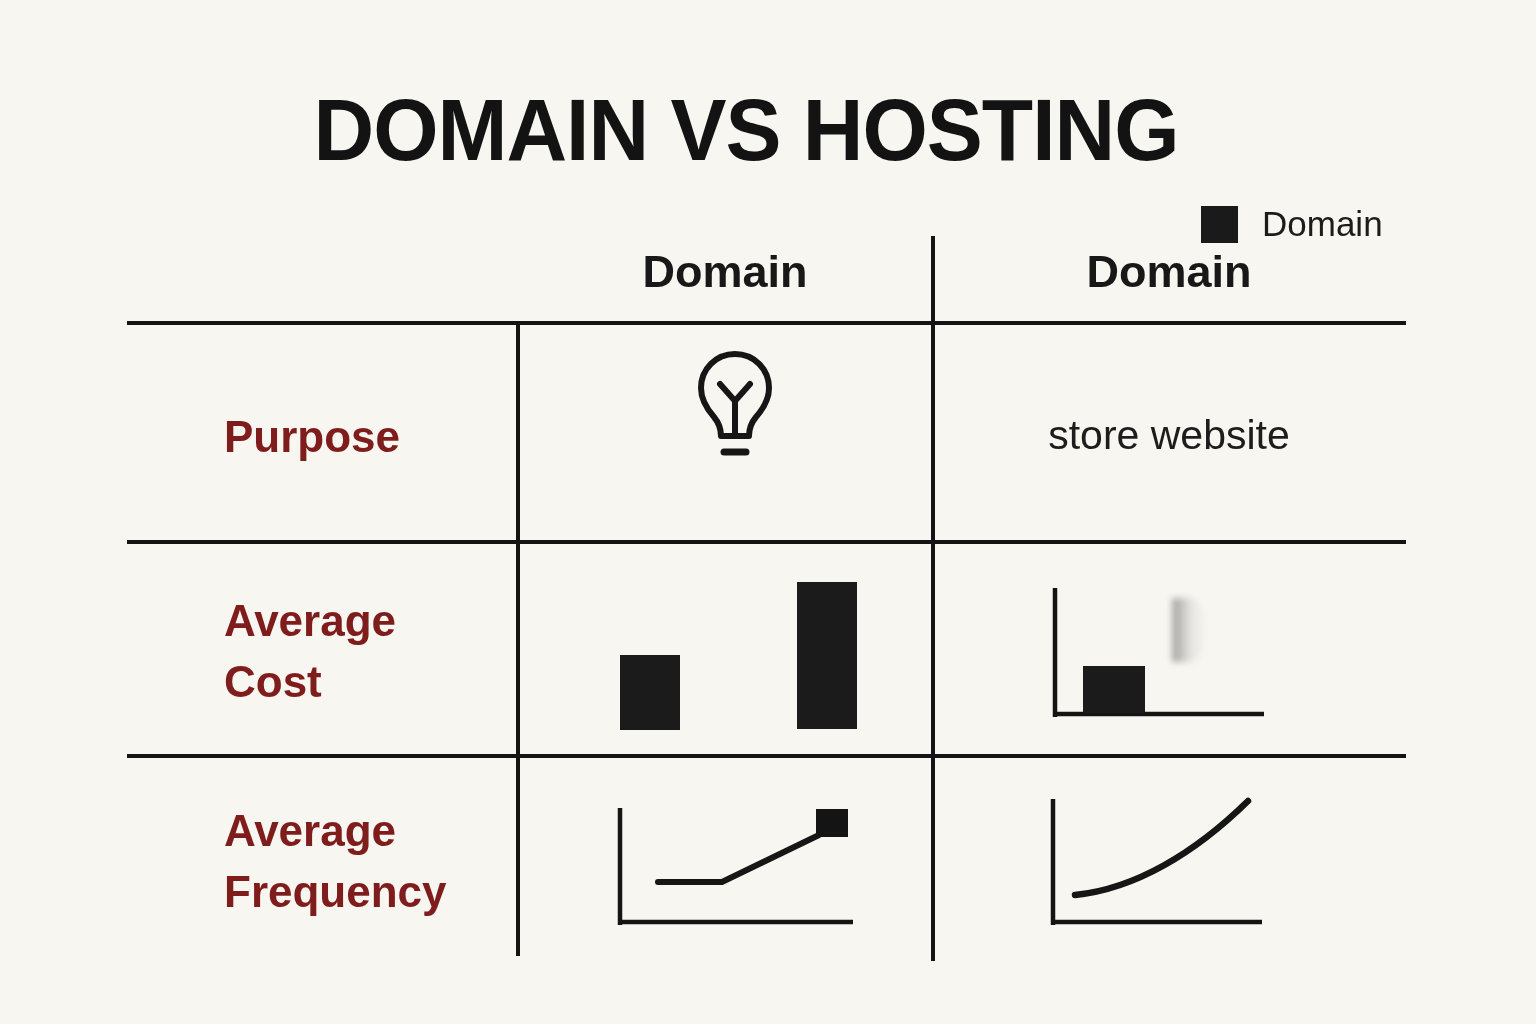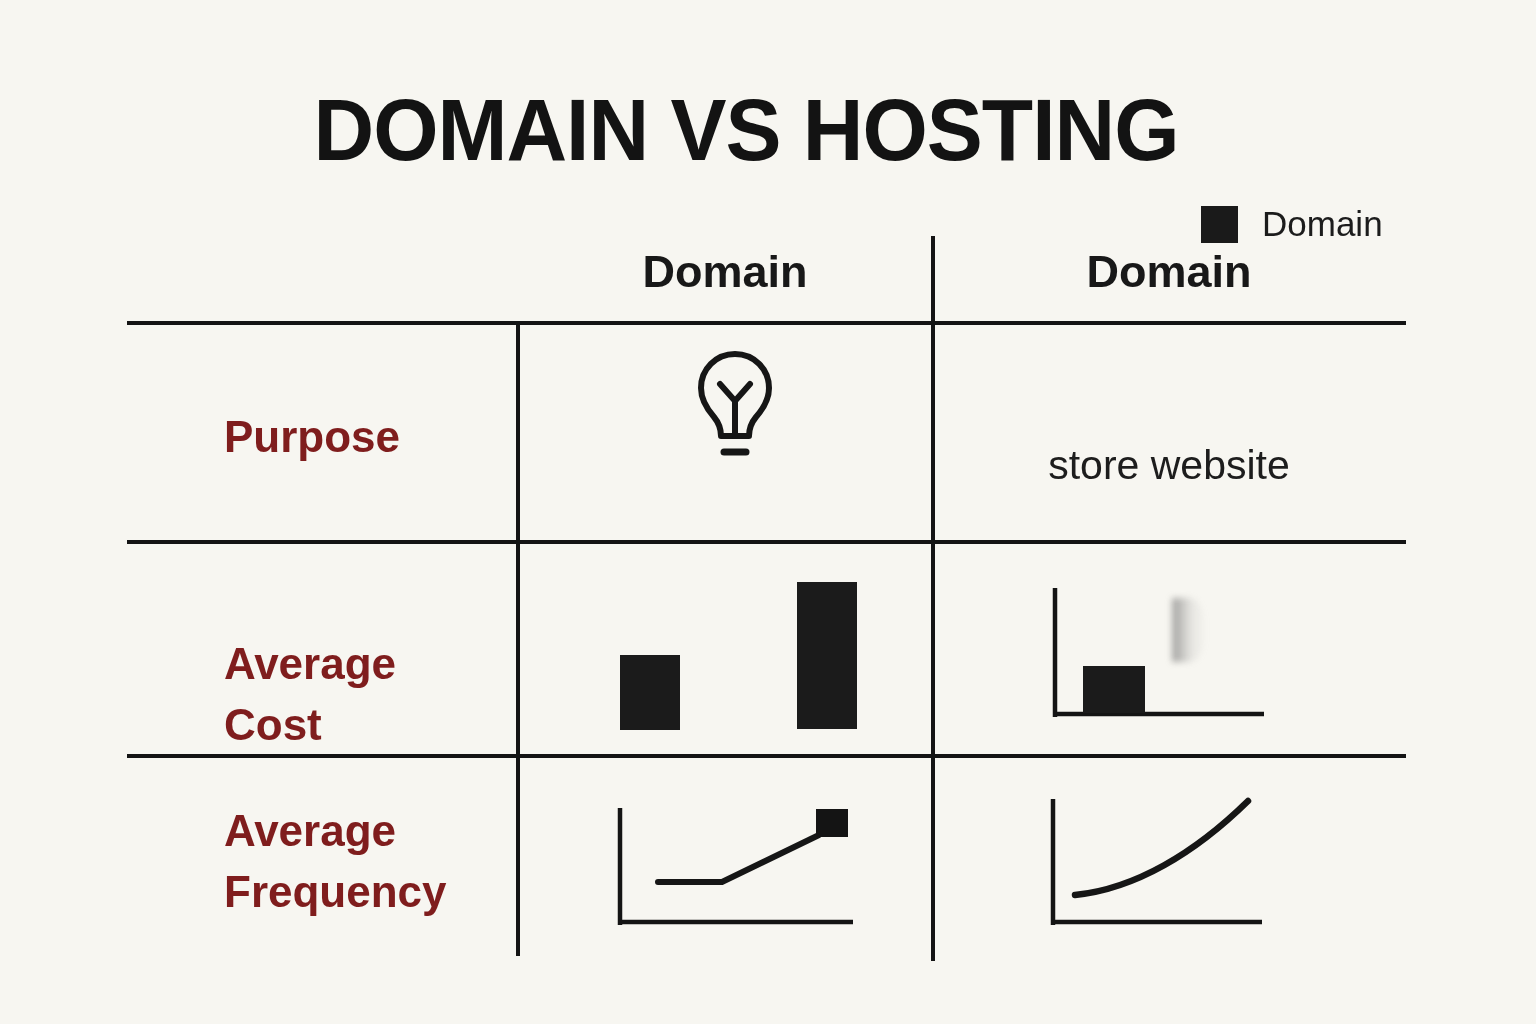--- a/index.html
+++ b/index.html
@@ -40,25 +40,25 @@
   .col-header.hosting { left: 933px; width: 472px; }
 
   .gridline { background: #141414; }
 
   .row-label {
     left: 224px; width: 280px;
     font-size: 44px; font-weight: bold;
     line-height: 61px; color: #7f1d1d;
   }
   .row-label.purpose { top: 406px; }
-  .row-label.cost    { top: 590px; margin-top: 43px; }
+  .row-label.cost    { top: 590px; }
   .row-label.renewal { top: 800px; }
 
   .cell-text {
-    text-align: center; font-size: 41px; color: #1d1d1d; margin-top: 30px;
+    text-align: center; font-size: 41px; color: #1d1d1d;
   }
   .cell-text.identify { left: 518px; width: 415px; top: 470px; }
   .cell-text.store    { left: 933px; width: 472px; top: 412px; }
 
   .bar { background: #1b1b1b; }
 
   .smudge {
     left: 1172px; top: 598px; width: 34px; height: 64px;
     background: linear-gradient(90deg, rgba(90,90,90,0.55), rgba(150,150,150,0.18) 55%, rgba(200,200,200,0));
     filter: blur(3px);

